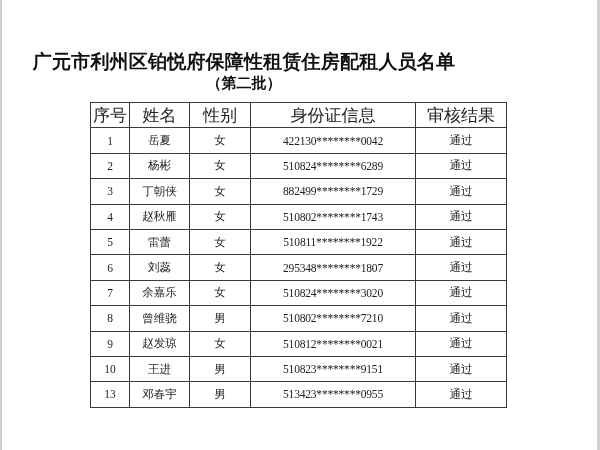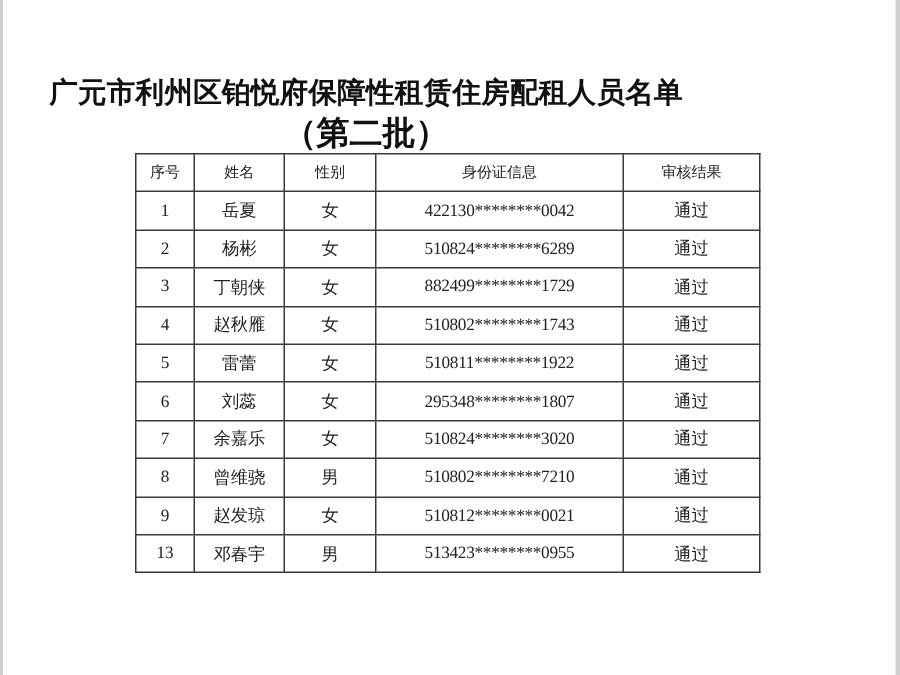--- a/index.html
+++ b/index.html
@@ -11,41 +11,41 @@
       position: relative;
     }
     .edge-left { position: absolute; left: 0; top: 0; width: 2px; height: 450px; background: #cfcfcf; }
     .edge-right { position: absolute; right: 0; top: 0; width: 3px; height: 450px; background: #cfcfcf; }
     .title {
       position: absolute; left: 0; width: 488px; text-align: center;
       font-family: Liberation Sans, sans-serif;
       font-weight: bold; color: #111;
     }
     .title-main { top: 49px; font-size: 19px; letter-spacing: 0.2px; }
-    .title-sub { top: 74px; font-size: 22px; }
+    .title-sub { top: 74px; font-size: 15px; }
     table.roster {
       position: absolute; left: 90px; top: 102px;
       width: 416px;
       border-collapse: collapse;
       table-layout: fixed;
     }
     table.roster td, table.roster th {
       border: 1px solid #3a3a3a;
       height: 24.4px;
       padding: 0;
       text-align: center;
       font-size: 11.5px;
       font-weight: normal;
       color: #222;
       white-space: nowrap;
       overflow: hidden;
     }
     table.roster th {
       font-family: "DejaVu Sans", "Liberation Sans", sans-serif;
-      font-size: 10px;
+      font-size: 17px;
     }
     .id-cell { font-family: "Liberation Serif", "DejaVu Serif", serif; font-size: 11.5px; letter-spacing: -0.2px; margin-top: 40px; }
     .num-cell { font-family: "Liberation Serif", "DejaVu Serif", serif; }
     .cjk { font-family: Liberation Serif, serif; }
   </style>
 </head>
 <body>
 
 <div class="edge-left"></div>
 <div class="edge-right"></div>
@@ -128,20 +128,27 @@
       <td class="cjk">通过</td>
     </tr>
     <tr>
       <td class="num-cell">9</td>
       <td class="cjk">赵发琼</td>
       <td class="cjk">女</td>
       <td class="id-cell">510812********0021</td>
       <td class="cjk">通过</td>
     </tr>
     <tr>
+      <td class="num-cell">10</td>
+      <td class="cjk">王进</td>
+      <td class="cjk">男</td>
+      <td class="id-cell">510823********9151</td>
+      <td class="cjk">通过</td>
+    </tr>
+    <tr>
       <td class="num-cell">13</td>
       <td class="cjk">邓春宇</td>
       <td class="cjk">男</td>
       <td class="id-cell">513423********0955</td>
       <td class="cjk">通过</td>
     </tr>
   </tbody>
 </table>
 
 </body></html>

